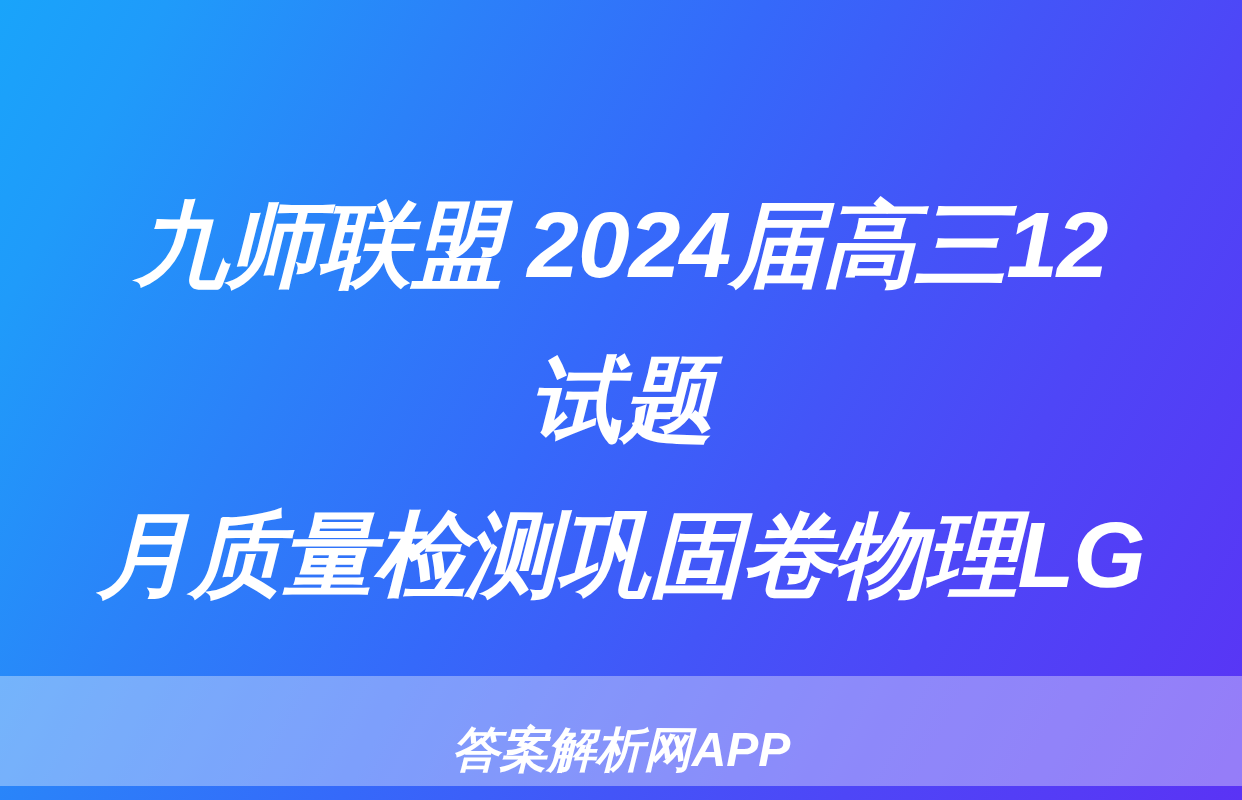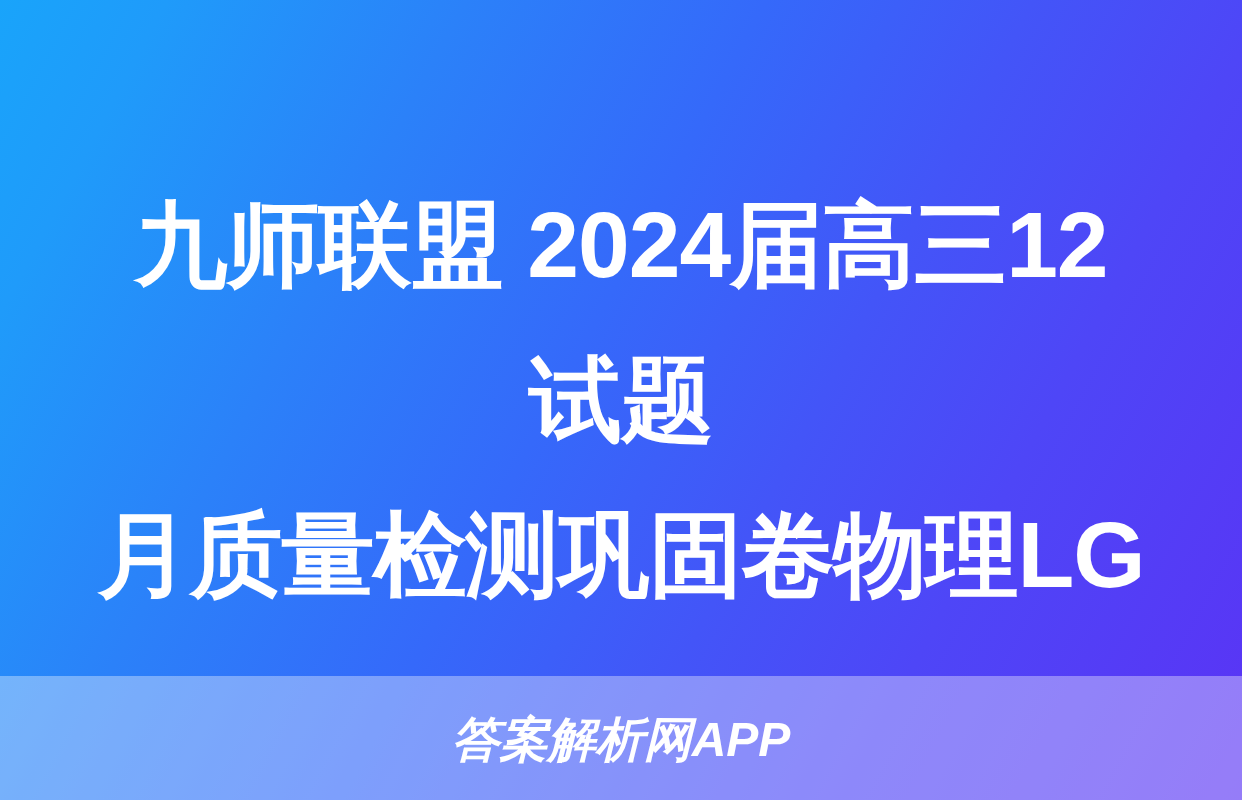--- a/index.html
+++ b/index.html
@@ -35,34 +35,36 @@
     padding: 0 40px;
     box-sizing: border-box;
   }
 
   .title-line {
     display: block;
     color: #ffffff;
     font-size: 93px;
     line-height: 155px;
     font-weight: 700;
+    font-style: italic;
     letter-spacing: -1px;
     white-space: nowrap;
     text-rendering: geometricPrecision;
   }
 
   
   .footer-band {
     position: absolute;
     left: 0;
     right: 0;
     top: 676px;
-    height: 124px;
+    height: 110px;
     background: rgba(255, 255, 255, 0.36);
     display: flex;
+    align-items: center;
     justify-content: center;
   }
 
   .footer-watermark {
     color: #ffffff;
     font-size: 48px;
     line-height: 52px;
     font-weight: 700;
     font-style: italic;
     letter-spacing: 0px;

